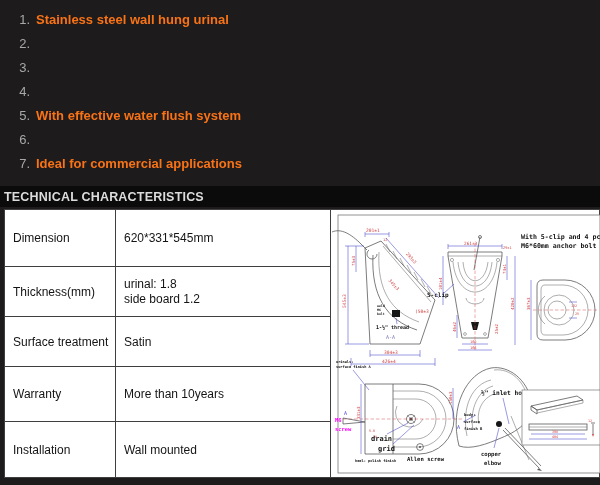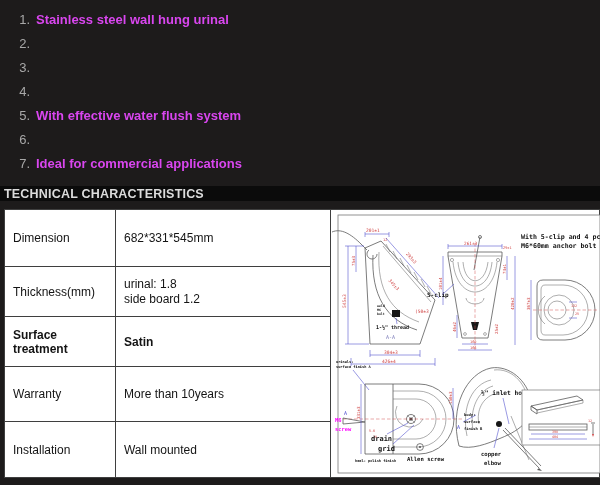--- a/index.html
+++ b/index.html
@@ -6,44 +6,44 @@
   body{
     width:600px;height:485px;
     background:#1d1b1b;
     font-family:"Liberation Sans","DejaVu Sans",sans-serif;
     position:relative;overflow:hidden;
   }
   
   .features{position:absolute;top:8px;left:0;width:600px;}
   .feature-item{display:flex;align-items:baseline;height:24px;line-height:24px;}
   .feature-num{color:#a8a8a8;font-size:13px;font-weight:400;width:14px;text-align:right;margin-left:16px;flex:0 0 auto;}
-  .feature-text{color:#d946ef;font-size:13px;font-weight:700;margin-left:6px;white-space:nowrap;}
+  .feature-text{color:#f97316;font-size:13px;font-weight:700;margin-left:6px;white-space:nowrap;}
   
   .section-bar{
-    position:absolute;top:186px;left:0;width:600px;height:15px;
+    position:absolute;top:186px;left:0;width:600px;height:21px;
     background:#0b0b0b;display:flex;align-items:center;
   }
   .section-bar span{color:#dcdcdc;font-size:12.5px;font-weight:700;padding-left:4px;letter-spacing:.2px;}
   
   table.spec{
     position:absolute;top:209px;left:4px;
     border-collapse:collapse;table-layout:fixed;
     background:#ffffff;
   }
   table.spec td{
     border:1px solid #3f3f3f;
     font-size:12px;color:#141414;
     padding:0 0 0 8px;vertical-align:middle;
     background:#ffffff;
     margin-top:35px;
   }
   td.c-label{width:103px;}
   td.c-value{width:212px;}
   td.c-draw{width:273px;padding:0;position:relative;}
-  tr.r0{height:57px;} tr.r1{height:50px;} tr.r2{height:50px;font-weight:bold;}
+  tr.r0{height:57px;} tr.r1{height:50px;} tr.r2{height:50px;}
   tr.r3{height:55px;} tr.r4{height:56px;}
   .v2line{line-height:15px;}
   
   .cadwrap{position:absolute;inset:0;}
   svg{display:block;}
   .cad-label{font-family:"DejaVu Sans Mono","Liberation Mono",monospace;font-weight:700;fill:#111111;}
   .cad-dim{font-family:"DejaVu Sans Mono","Liberation Mono",monospace;fill:#d04545;}
   .cad-mag{font-family:"DejaVu Sans Mono","Liberation Mono",monospace;font-weight:700;fill:#ff00ff;}
   .geo{stroke:#5a5a5a;fill:none;stroke-width:.8;}
   .geo2{stroke:#6a6a6a;fill:none;stroke-width:.55;}
@@ -81,21 +81,21 @@
 </div>
 
 <div class="section-bar">
   <span>TECHNICAL CHARACTERISTICS</span>
 </div>
 
 <table class="spec">
   <tbody>
       <tr class="r0">
     <td class="c-label">Dimension</td>
-    <td class="c-value">682*331*545mm</td>
+    <td class="c-value">620*331*545mm</td>
     <td class="c-draw" rowspan="5">
       <div class="cadwrap">
       <svg width="273" height="270" viewBox="0 0 273 270">
 
         <rect x="7" y="5" width="262" height="258" fill="#ffffff" stroke="#777" stroke-width="0.8"></rect>
 
         <text class="cad-label" x="190" y="29" font-size="6.6">With 5-clip and 4 pcs</text>
         <text class="cad-label" x="190" y="38" font-size="6.6">M6*60mm anchor bolt</text>
 
         <g>

